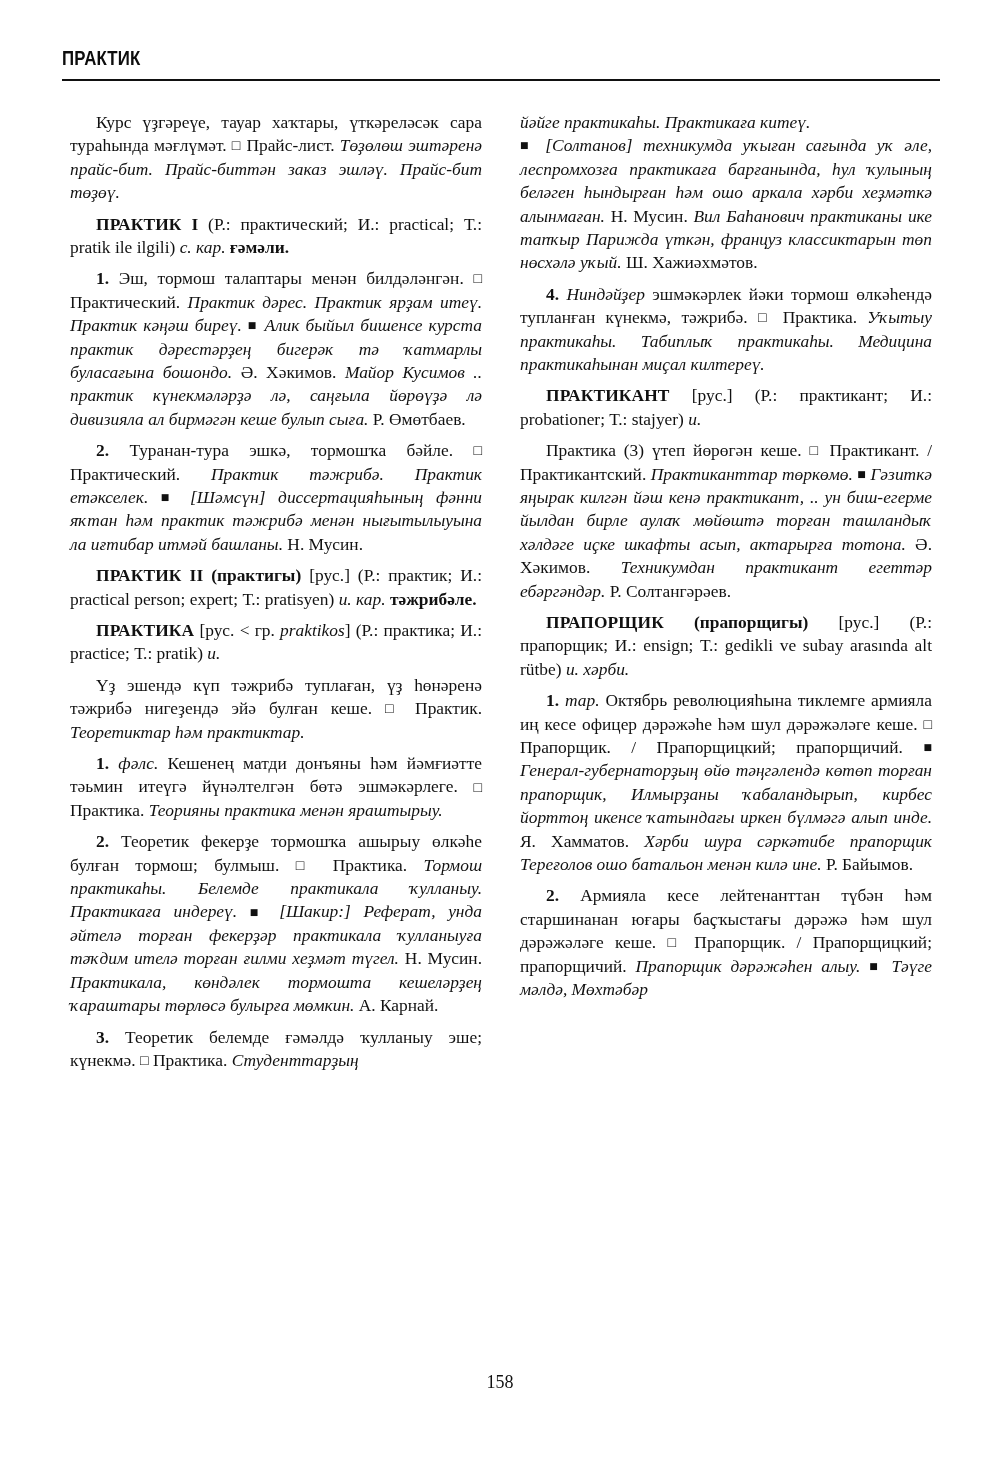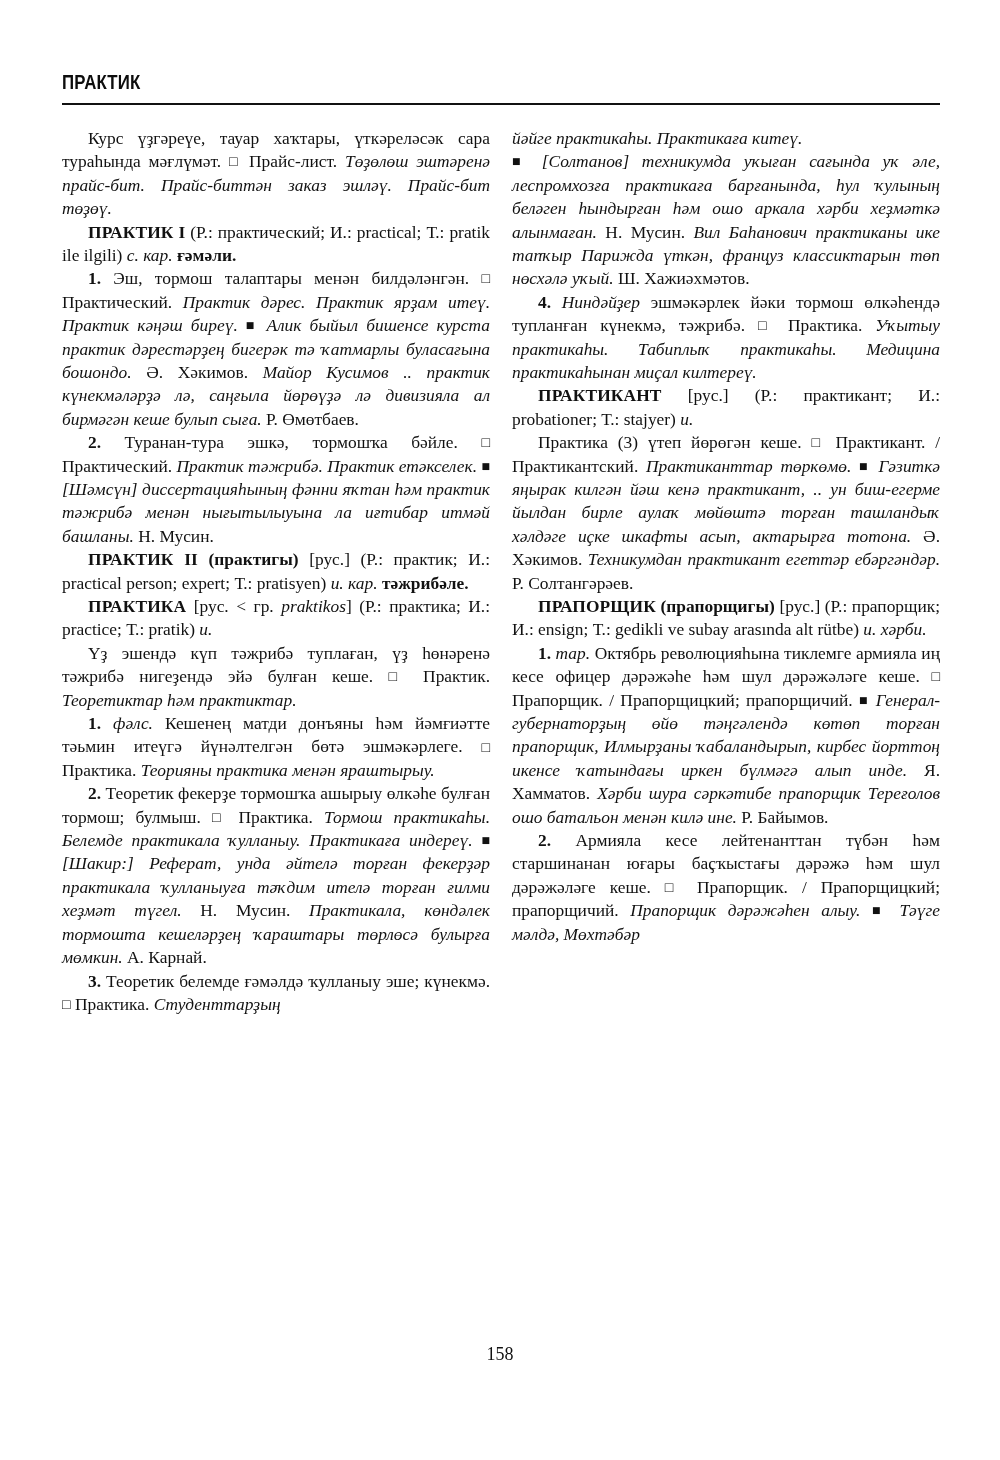--- a/index.html
+++ b/index.html
@@ -14,21 +14,21 @@
     color: #111111;
     position: relative;
     overflow: hidden;
   }
   .page {
     position: absolute;
     left: 0; top: 0;
     width: 1000px;
     height: 1460px;
     box-sizing: border-box;
-    padding: 72px 60px 0 62px;
+    padding: 48px 60px 0 62px;
   }
   
   .runhead {
     font-family: "Liberation Sans", "DejaVu Sans", sans-serif;
     font-weight: 700;
     font-size: 20.5px;
     letter-spacing: 0.2px;
     line-height: 1.0;
     transform: scaleX(0.82);
     transform-origin: left center;
@@ -50,21 +50,21 @@
   }
   .col {
     width: 428px;
     font-size: 17.4px;
     line-height: 1.345;
     text-align: justify;
     text-justify: inter-word;
     hyphens: manual;
   }
   .col p {
-    margin: 0;
+    margin: 8px;
     text-indent: 26px;
   }
   .col p.cont {
     text-indent: 0;
   }
   
   .hw {           
     font-weight: 700;
     letter-spacing: 0.1px;
   }
@@ -92,21 +92,21 @@
     position: relative;
     top: -0.06em;
   }
   .rom {          
     font-weight: 700;
   }
   
   .folio {
     position: absolute;
     left: 0;
-    top: 1344px;
+    top: 1372px;
     width: 1000px;
     text-align: center;
     font-size: 18px;
     color: #111111;
   }
 </style>
 </head>
 <body>
 
 <div class="page">

